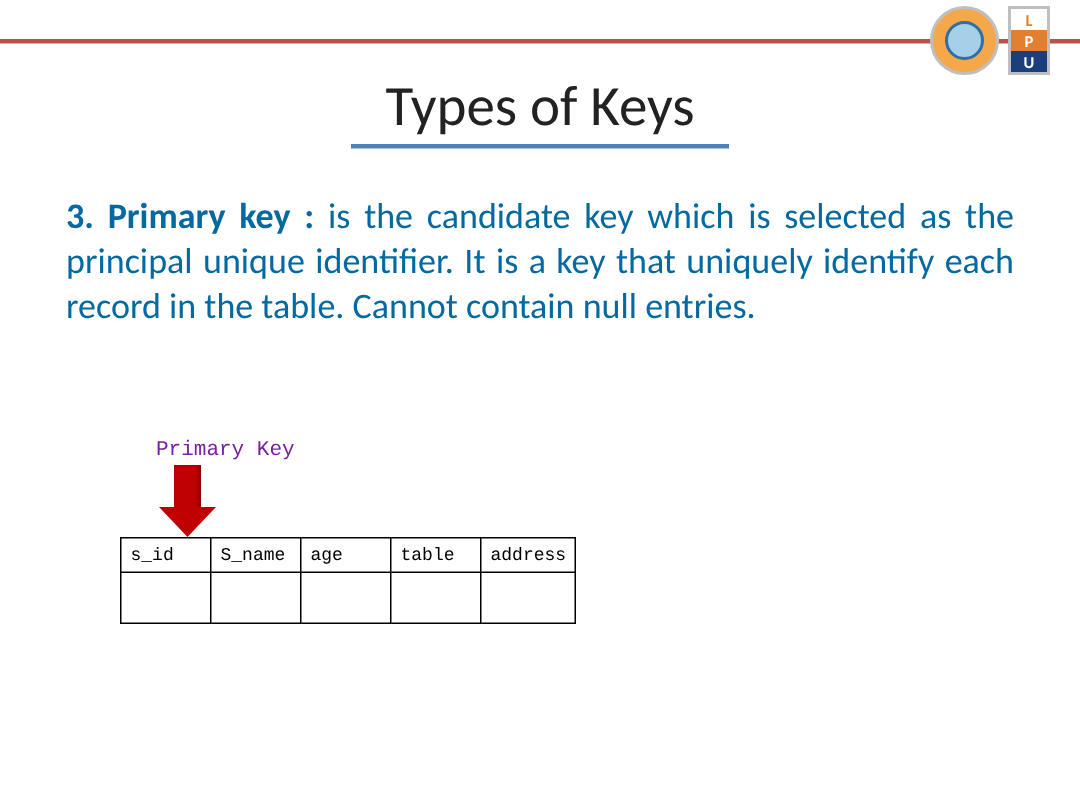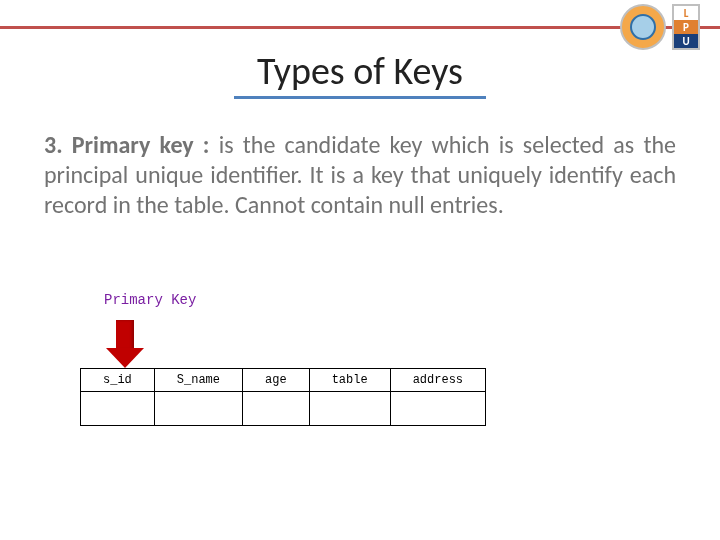--- a/index.html
+++ b/index.html
@@ -9,29 +9,29 @@
   .logos { position: absolute; right: 20px; top: 4px; display: flex; gap: 6px; align-items: center; }
   .logo-uni { width: 46px; height: 46px; border-radius: 50%; background: #f4a84a; border: 2px solid #bfbfbf; display: flex; align-items: center; justify-content: center; }
   .logo-uni-inner { width: 26px; height: 26px; border-radius: 50%; background: #a6cfe8; border: 2px solid #2f6fa7; }
   .logo-lpu { width: 28px; height: 46px; border: 2px solid #bfbfbf; display: flex; flex-direction: column; }
   .logo-lpu div { flex: 1; display: flex; align-items: center; justify-content: center; font-weight: bold; font-size: 11px; }
   .logo-l { background: #fff; color: #e08030; }
   .logo-p { background: #e08030; color: #fff; }
   .logo-u { background: #1a3f7a; color: #fff; }
   .title { position: absolute; top: 48px; left: 0; width: 720px; text-align: center; font-size: 38px; font-weight: normal; color: #222; }
   .title-underline { position: absolute; top: 96px; left: 50%; transform: translateX(-50%); width: 252px; height: 3px; background: #4f81bd; }
-  .body-text { position: absolute; top: 130px; left: 44px; width: 632px; font-size: 24px; color: #737373; line-height: 1.25; text-align: justify; }
+  .body-text { position: absolute; top: 130px; left: 44px; width: 632px; font-size: 24px; color: #0369a1; line-height: 1.25; text-align: justify; }
   .body-text .bold { font-weight: bold; }
   .figure { position: absolute; left: 80px; top: 292px; }
-  .fig-caption { font-family: "Courier New", monospace; font-size: 14px; color: #7a1fa2; margin-left: 24px; margin-bottom: 12px; }
+  .fig-caption { font-family: "Courier New", monospace; font-size: 14px; color: #7a1fa2; margin-left: 24px; margin-bottom: 2px; }
   .arrow-wrap { position: relative; width: 80px; height: 48px; margin-left: 24px; }
   .arrow-shaft { position: absolute; left: 12px; top: 0; width: 18px; height: 30px; background: #c00000; box-shadow: inset -2px 0 3px rgba(0,0,0,0.25); }
   .arrow-head { position: absolute; left: 2px; top: 28px; width: 0; height: 0; border-left: 19px solid transparent; border-right: 19px solid transparent; border-top: 20px solid #c00000; }
   table.schema { border-collapse: collapse; font-family: "Courier New", monospace; font-size: 12px; color: #000; }
-  table.schema th, table.schema td { border: 1px solid #000; padding: 4px 22px; text-align: left; font-weight: normal; }
+  table.schema th, table.schema td { border: 1px solid #000; padding: 4px 6px; text-align: left; font-weight: normal; }
   table.schema th { height: 22px; min-width: 60px; }
   table.schema td { height: 34px; }
 </style>
 </head>
 <body>
 
 <div class="slide">
 
   <div class="top-rule"></div>
 

